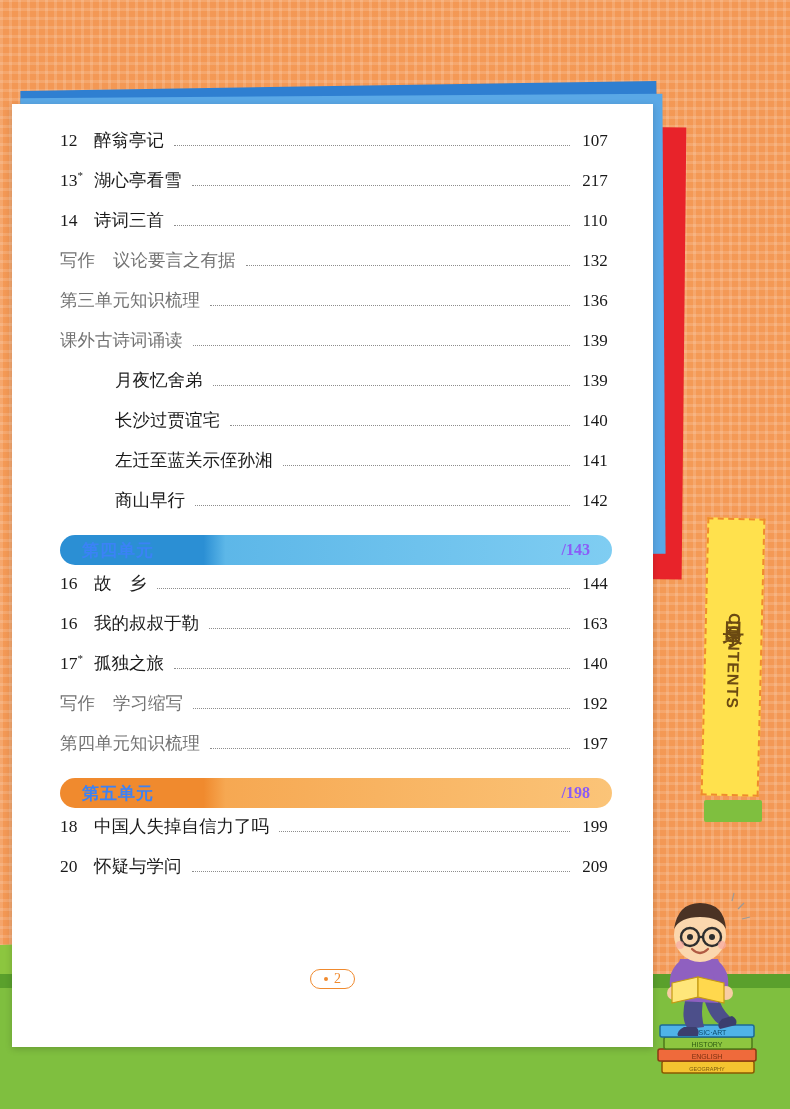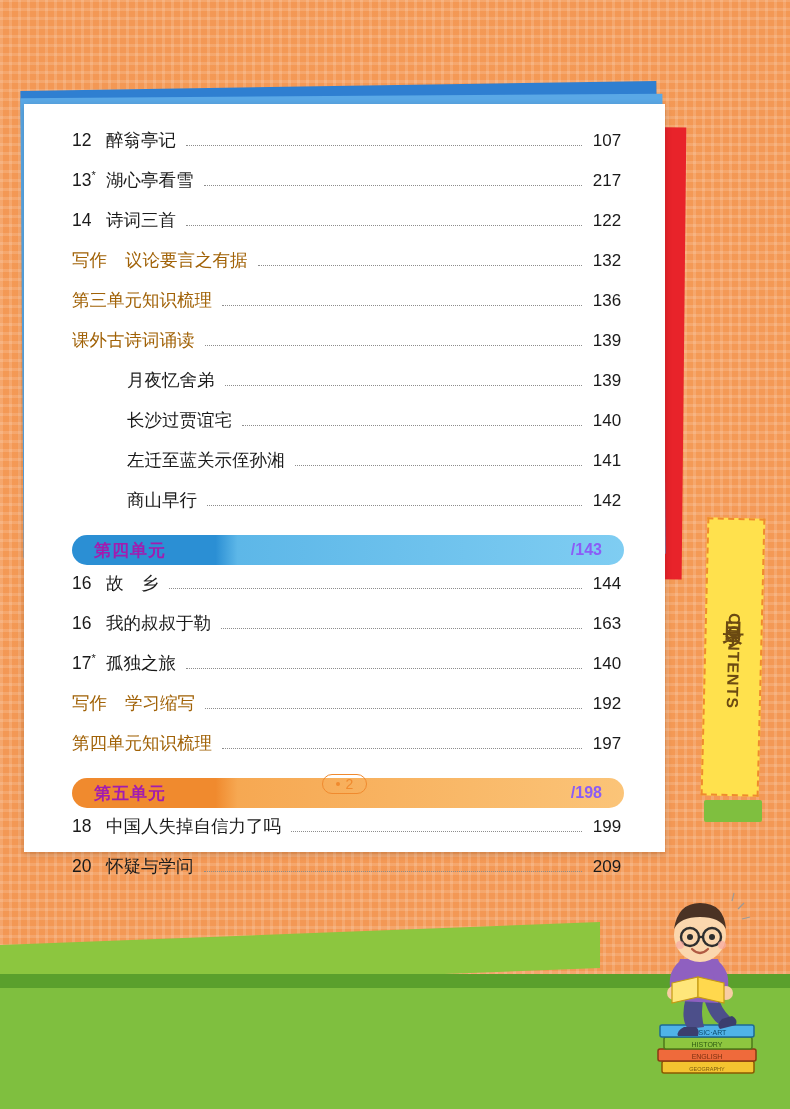--- a/index.html
+++ b/index.html
@@ -127,27 +127,28 @@
     top: 96px;
     width: 642px;
     height: 460px;
     background: #5aa8e6;
     transform: rotate(-0.4deg);
     z-index: 3;
   }
   
   .page {
     position: absolute;
-    left: 24px;
+    left: 12px;
     top: 104px;
     width: 641px;
-    height: 748px;
+    height: 943px;
     background: #ffffff;
     z-index: 4;
     box-shadow: 0 2px 7px rgba(0,0,0,0.18);
+    font-family: Liberation Serif, serif;
   }
   .toc {
     position: absolute;
     left: 48px;
     top: 24px;
     width: 552px;
   }
   .row {
     display: flex;
     align-items: baseline;
@@ -173,21 +174,21 @@
     margin: 0 8px 5px 10px;
     height: 1px;
   }
   .row .page-no {
     flex: 0 0 auto;
     min-width: 34px;
     text-align: center;
     font-size: 17px;
   }
   .row.blue .title, .row.blue .num, .row.blue .lead {
-    color: #a16207;
+    color: #737373;
   }
   .row .lead {
     flex: 0 0 auto;
     white-space: nowrap;
   }
   .row .lead-gap {
     display: inline-block;
     width: 18px;
   }
   .row.indent1 {
@@ -210,21 +211,21 @@
     border-radius: 15px;
   }
   .unit.blue .unit-bar {
     background: linear-gradient(to right, #2b8fd4 0%, #2b8fd4 26%, #5db7e8 30%, #7fcdf2 100%);
   }
   .unit.orange .unit-bar {
     background: linear-gradient(to right, #f08a2e 0%, #f08a2e 26%, #f6a852 30%, #fbc478 100%);
   }
   .unit-label {
     position: relative;
-    color: #a21caf;
+    color: #3b82f6;
     font-size: 17px;
     font-weight: bold;
     padding-left: 22px;
     letter-spacing: 1px;
   }
   .unit-page {
     position: relative;
     margin-left: auto;
     color: #8b5cf6;
     font-size: 16px;
@@ -296,21 +297,21 @@
       <div class="row">
         <span class="num"><span>13</span><sup>*</sup></span>
         <span class="title">湖心亭看雪</span>
         <span class="dots"></span>
         <span class="page-no">217</span>
       </div>
       <div class="row">
         <span class="num"><span>14</span><sup></sup></span>
         <span class="title">诗词三首</span>
         <span class="dots"></span>
-        <span class="page-no">122</span>
+        <span class="page-no">110</span>
       </div>
       <div class="row blue">
         <span class="lead">写作</span>
         <span class="lead-gap"></span>
         <span class="title">议论要言之有据</span>
         <span class="dots"></span>
         <span class="page-no">132</span>
       </div>
       <div class="row blue">
         <span class="title">第三单元知识梳理</span>

